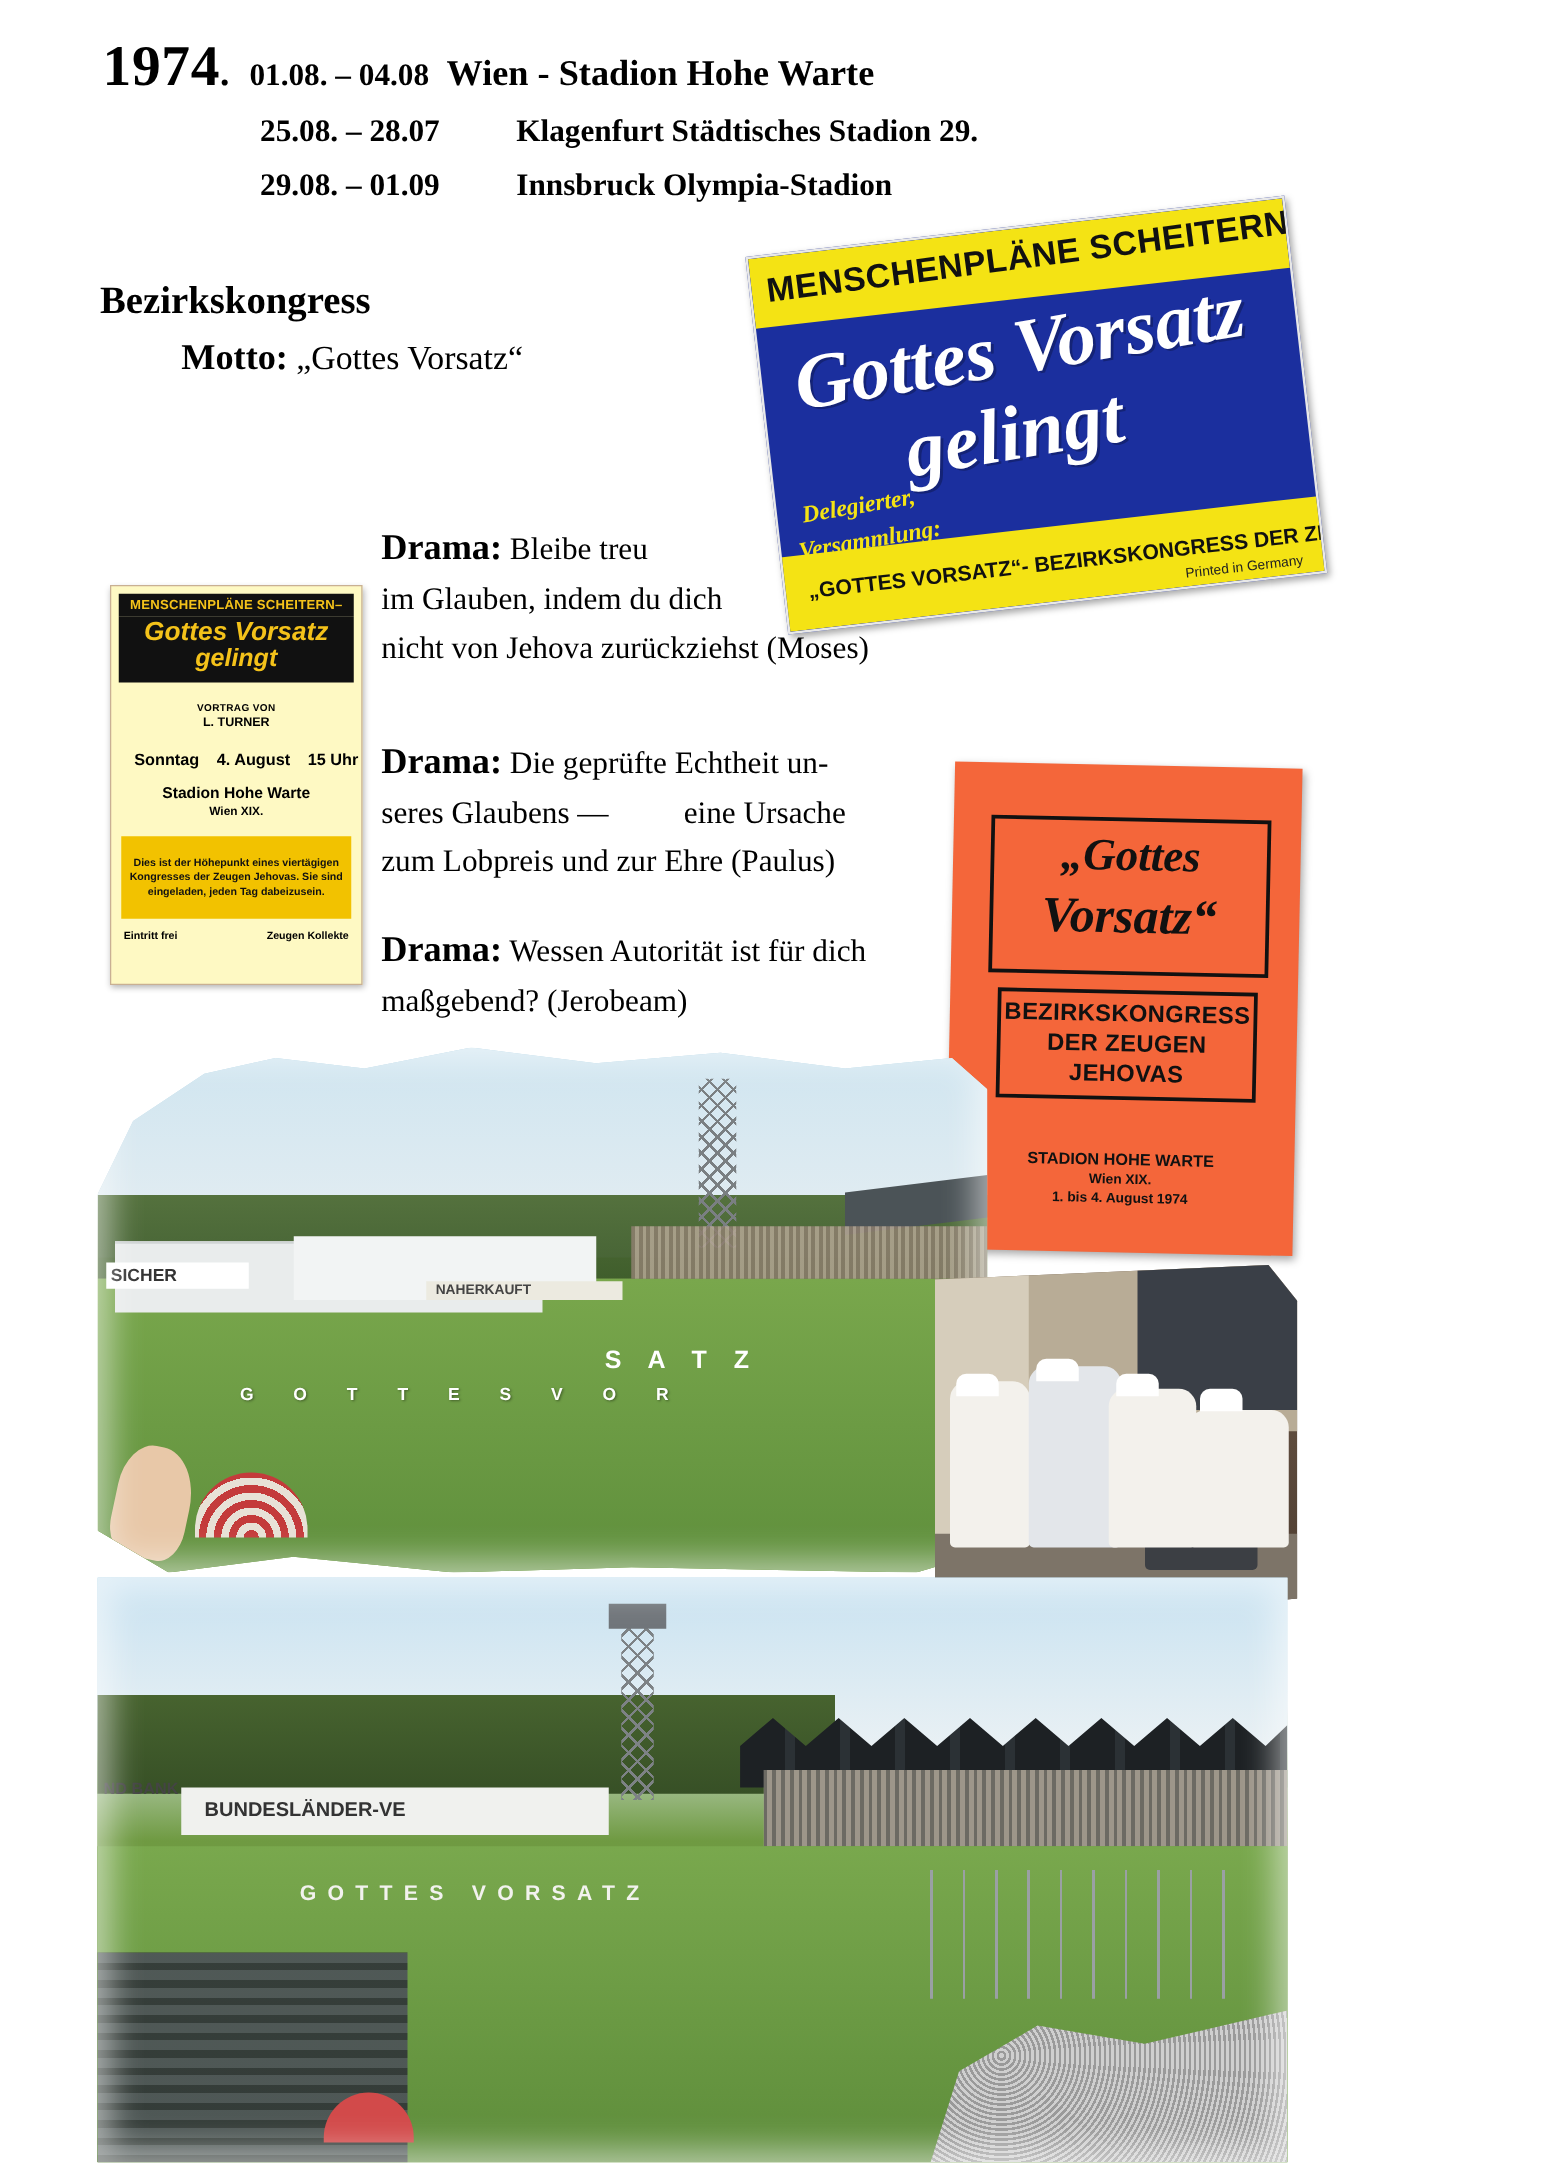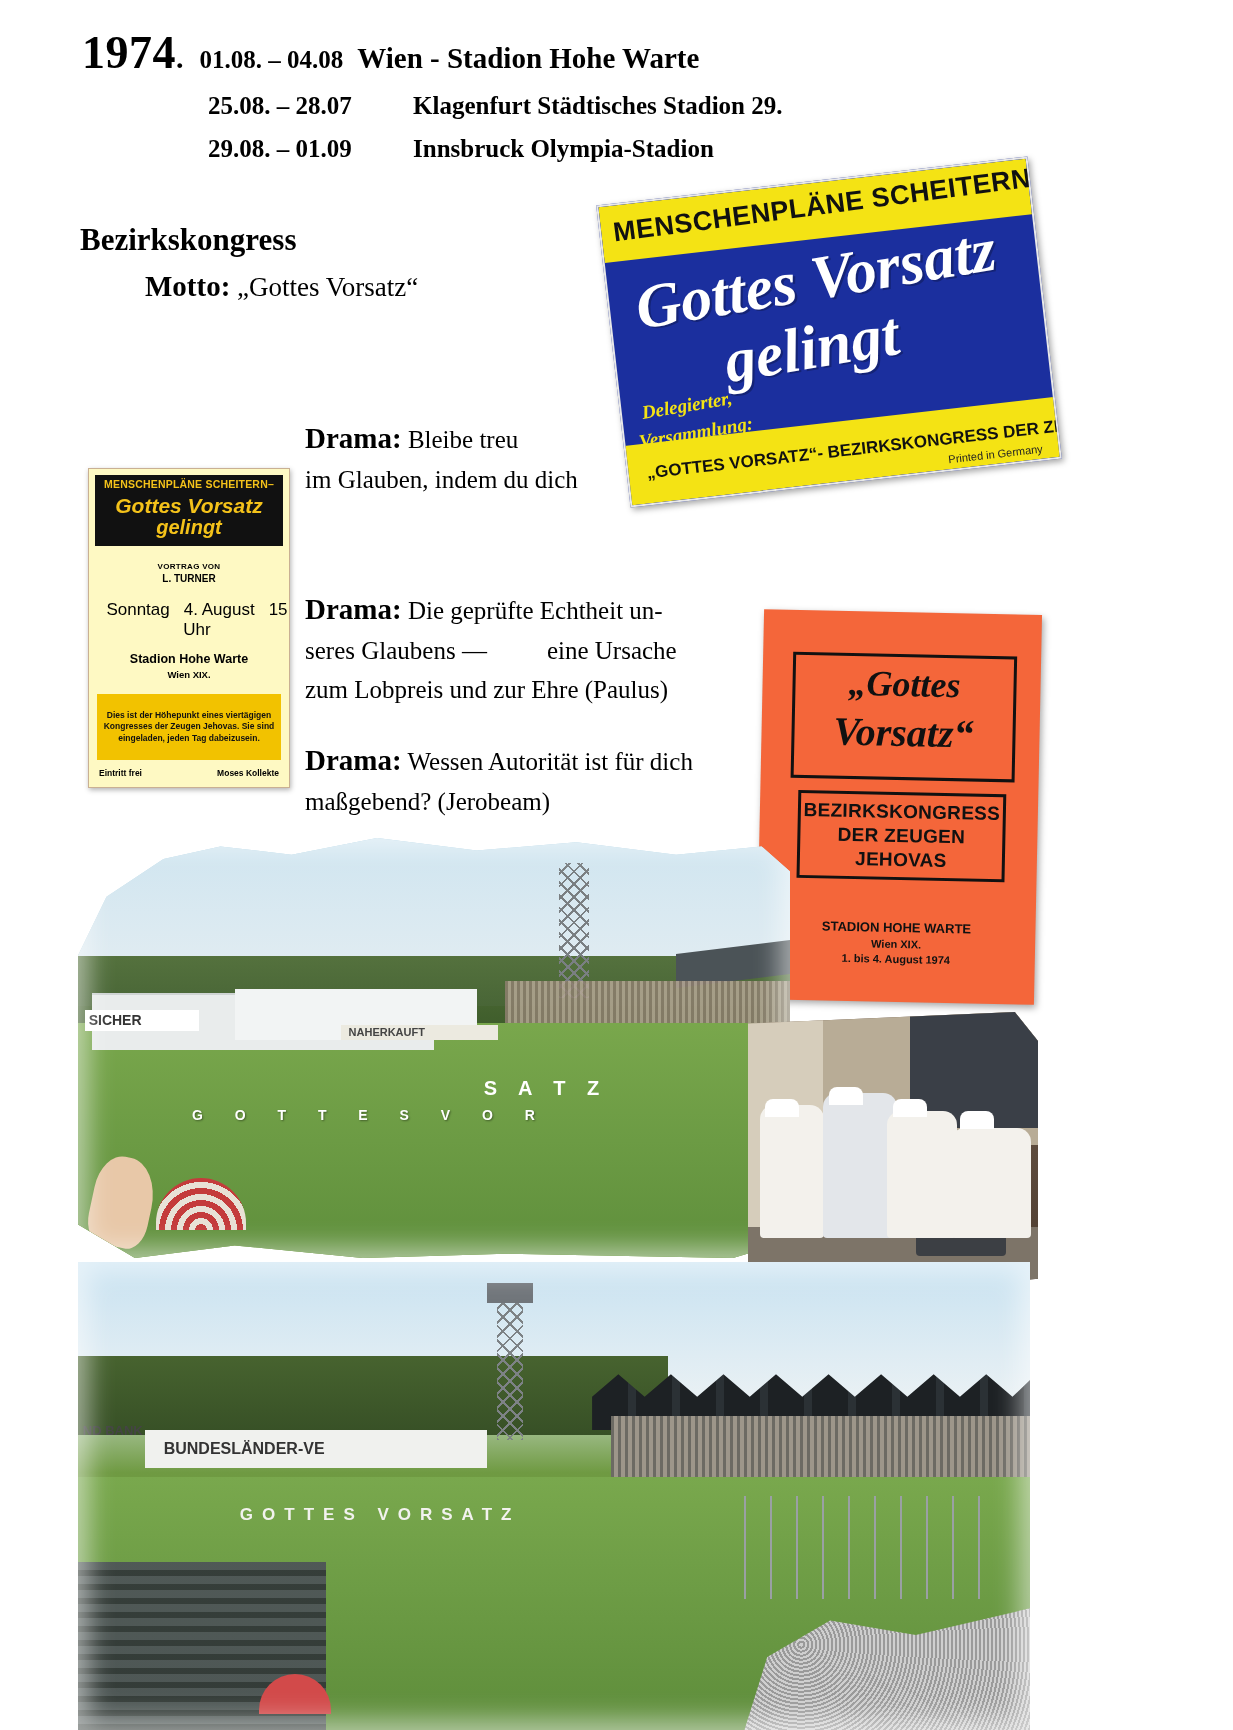--- a/index.html
+++ b/index.html
@@ -100,21 +100,21 @@
     margin:6px 6px 0;background:#111;color:#f4c21a;font-weight:bold;font-size:10.5px;
     padding:3px 2px;letter-spacing:.2px;
   }
   .slip-black{
     margin:0 6px;background:#111;color:#f4c21a;padding:2px 2px 8px;
   }
   .slip-g{font-style:italic;font-weight:bold;font-size:21px;line-height:1;}
   .slip-ge{font-style:italic;font-weight:bold;font-size:20px;line-height:1.1;}
   .slip-vor{margin-top:16px;font-size:8px;font-weight:bold;letter-spacing:.3px;}
   .slip-name{font-size:10px;font-weight:bold;margin-top:2px;}
-  .slip-line{margin-top:16px;font-size:17px;font-weight:normal;margin-left:16px;}
+  .slip-line{margin-top:16px;font-size:13px;font-weight:bold;margin-left:16px;}
   .slip-line .sp{display:inline-block;width:14px;}
   .slip-stad{margin-top:12px;font-size:12.5px;font-weight:bold;}
   .slip-wien{margin-top:3px;font-size:9.5px;font-weight:bold;}
   .slip-note{
     margin:14px 8px 0;background:#f2c200;color:#111;font-size:8.5px;font-weight:bold;
     line-height:1.35;padding:16px 3px;text-align:center;
   }
   .slip-foot{
     display:flex;justify-content:space-between;margin:8px 10px 0;font-size:8.5px;font-weight:bold;
   }
@@ -268,20 +268,21 @@
   <div class="motto">
     <b>Motto:</b>
     <span>„Gottes Vorsatz“</span>
   </div>
 
 
   <div class="drama d1">
     <b>Drama:</b>
     <span>Bleibe treu</span>
     <span class="r2">im Glauben, indem du dich</span>
+    <span>nicht von Jehova zurückziehst (Moses)</span>
   </div>
 
   <div class="drama d2">
     <b>Drama:</b>
     <span>Die geprüfte Echtheit un-</span>
     <span class="r2">
       <span>seres Glaubens —</span><span class="gap"></span><span>eine Ursache</span>
     </span>
     <span>zum Lobpreis und zur Ehre (Paulus)</span>
   </div>
@@ -313,21 +314,21 @@
     <div class="slip-vor">VORTRAG VON</div>
     <div class="slip-name">L. TURNER</div>
     <div class="slip-line">
       <span>Sonntag</span><span class="sp"></span><span>4. August</span><span class="sp"></span><span>15 Uhr</span>
     </div>
     <div class="slip-stad">Stadion Hohe Warte</div>
     <div class="slip-wien">Wien XIX.</div>
     <div class="slip-note">Dies ist der Höhepunkt eines viertägigen Kongresses der Zeugen Jehovas. Sie sind eingeladen, jeden Tag dabeizusein.</div>
     <div class="slip-foot">
       <span>Eintritt frei</span>
-      <span>Moses Kollekte</span>
+      <span>Zeugen Kollekte</span>
     </div>
   </div>
 
   <div class="book">
     <div class="book-box1">
       <div class="book-g">„Gottes</div>
       <div class="book-v">Vorsatz“</div>
     </div>
     <div class="book-box2">
       <div class="book-bz">BEZIRKSKONGRESS</div>

